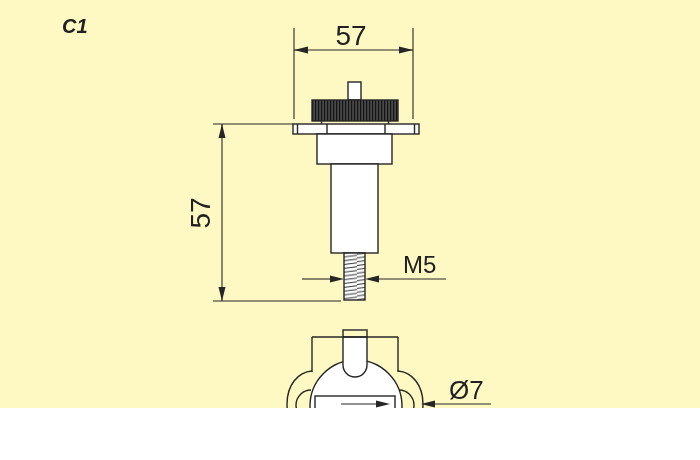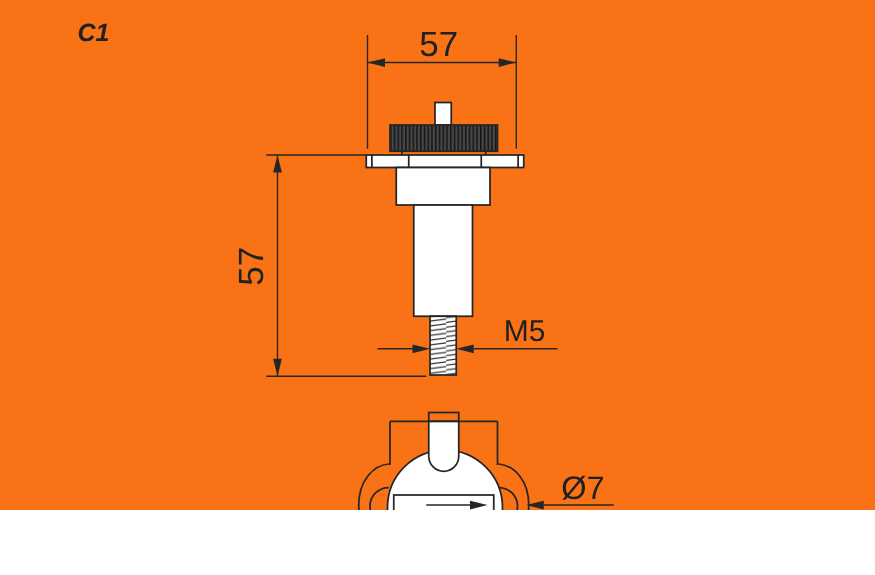--- a/index.html
+++ b/index.html
@@ -1,20 +1,20 @@
 <!DOCTYPE html>
 <html><head>
 <meta charset="utf-8">
 <style>
   html, body { margin: 0; padding: 0; background: #ffffff; }
   .canvas {
     position: relative;
     width: 700px;
     height: 408px;
-    background: #f97316;
+    background: #fef9c3;
     overflow: hidden;
     font-family: "Liberation Sans", sans-serif;
   }
   svg text {
     font-family: "Liberation Sans", sans-serif;
     fill: #212121;
   }
   .dim-text { font-size: 28px; }
   .callout-text { font-size: 24px; }
   .dia-text { font-size: 26px; }

